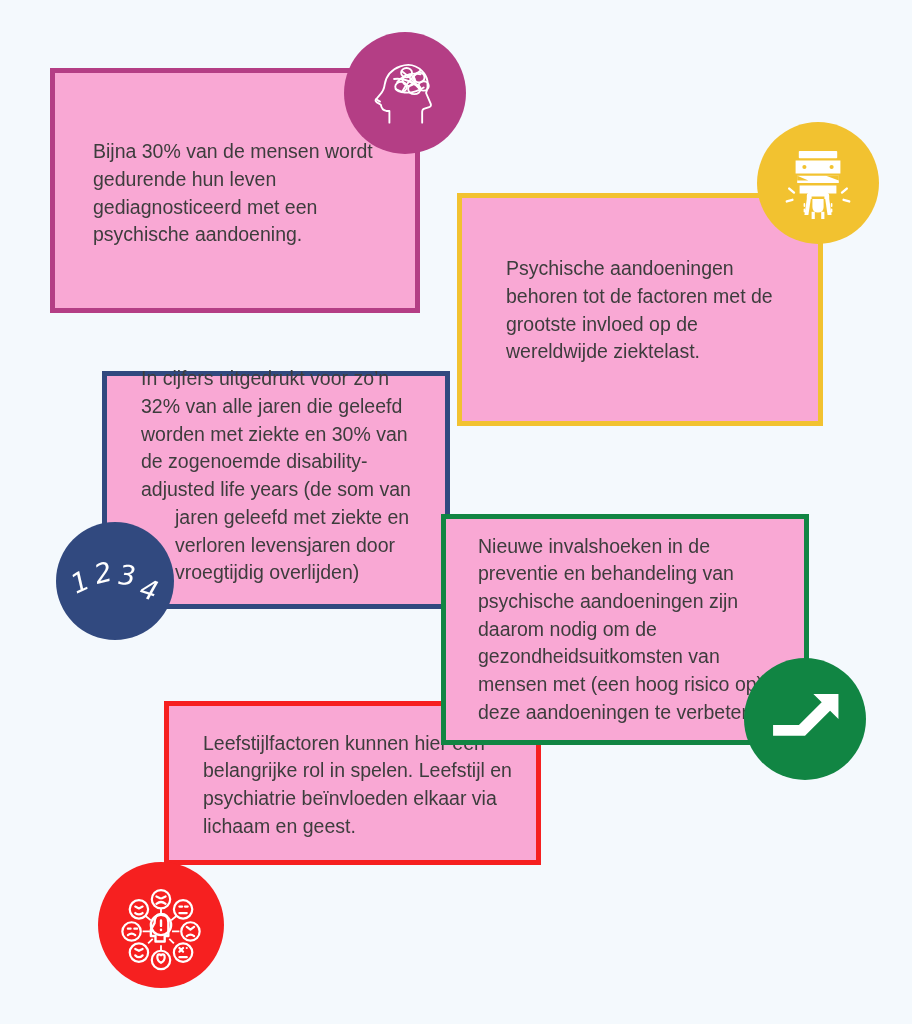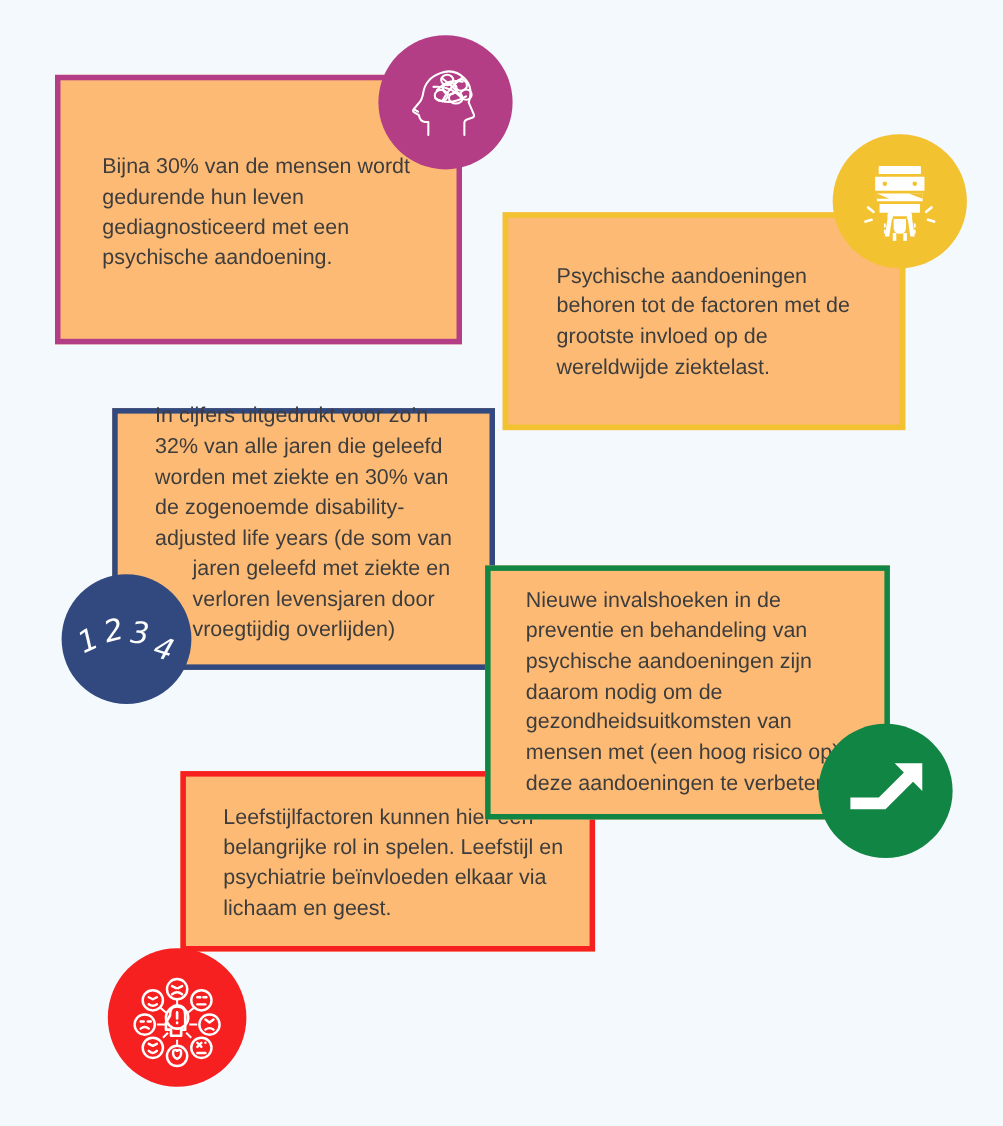--- a/index.html
+++ b/index.html
@@ -17,21 +17,21 @@
   #stage {
     position: relative;
     width: 912px;
     height: 1024px;
     background: #f4f9fd;
   }
 
   
   .card {
     position: absolute;
-    background: #fdba74;
+    background: #f9a8d4;
     box-sizing: border-box;
     display: flex;
     align-items: center;
   }
   .card .card-text {
     color: #3d3d3d;
     font-size: 19.5px;
     line-height: 1.42;
     white-space: pre-line;
   }
@@ -42,21 +42,21 @@
     border: 5px solid #b43e85;
     z-index: 3;
   }
   #card-magenta .card-text {
     padding: 0 22px 0 38px;
     margin-top: 6px;
   }
 
   #card-yellow {
     left: 457px; top: 193px;
-    width: 366px; height: 198px;
+    width: 366px; height: 233px;
     border: 5px solid #f2c230;
     z-index: 3;
   }
   #card-yellow .card-text {
     padding: 0 18px 0 44px;
     margin-top: 2px;
   }
 
   #card-blue {
     left: 102px; top: 371px;

